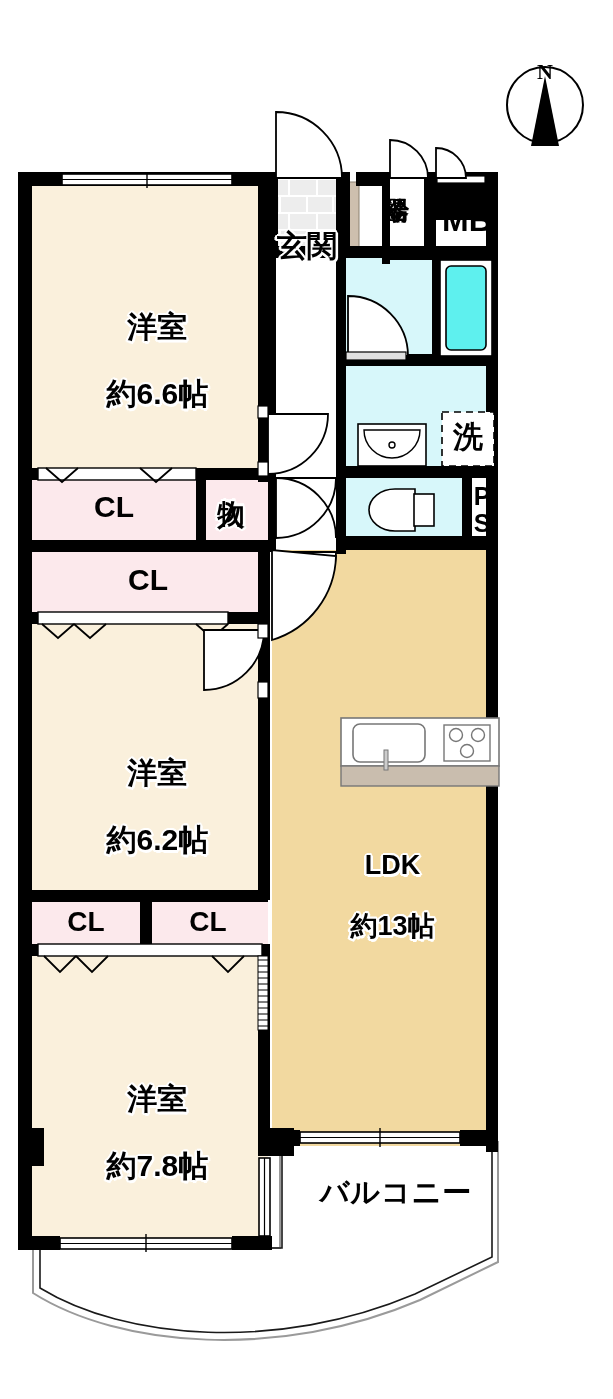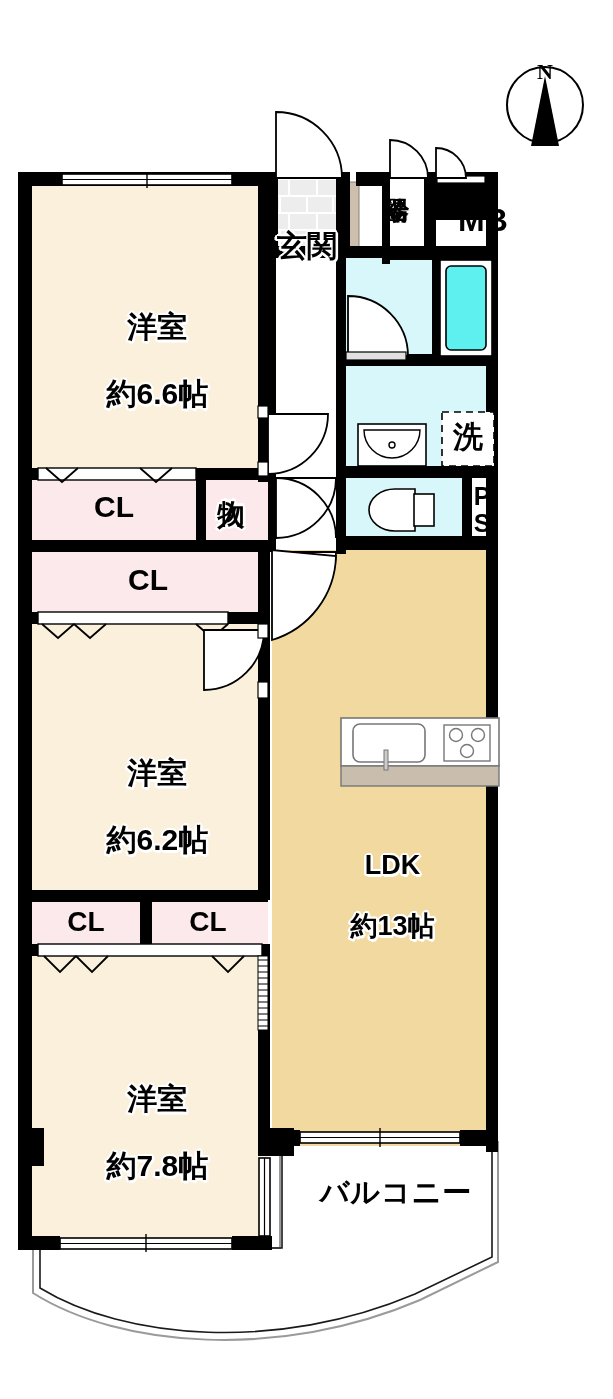--- a/index.html
+++ b/index.html
@@ -302,21 +302,21 @@
 
 <div class="lbl out" style="left:300px;top:820px;width:170px;font-size:27px;">
   <span>LDK</span><br>
   <span>約13帖</span>
 </div>
 
 <div class="lbl out" style="left:272px;top:197px;width:70px;font-size:30px;margin-top:32px;">玄関</div>
 
 <div class="lbl vert" style="left:385px;top:178px;width:26px;font-size:25px;">給湯器</div>
 
-<div class="lbl" style="left:440px;top:203px;width:54px;font-size:32px;margin-left:16px;">MB</div>
+<div class="lbl" style="left:440px;top:203px;width:54px;font-size:32px;">MB</div>
 
 <div class="lbl vert" style="left:472px;top:482px;width:24px;font-size:25px;letter-spacing:-1px;">PS</div>
 
 <div class="lbl" style="left:444px;top:420px;width:48px;font-size:30px;">洗</div>
 
 <div class="lbl out vert" style="left:212px;top:478px;width:34px;font-size:27px;">物入</div>
 
 <div class="lbl" style="left:58px;top:490px;width:112px;font-size:30px;">CL</div>
 
 <div class="lbl" style="left:92px;top:563px;width:112px;font-size:30px;">CL</div>

